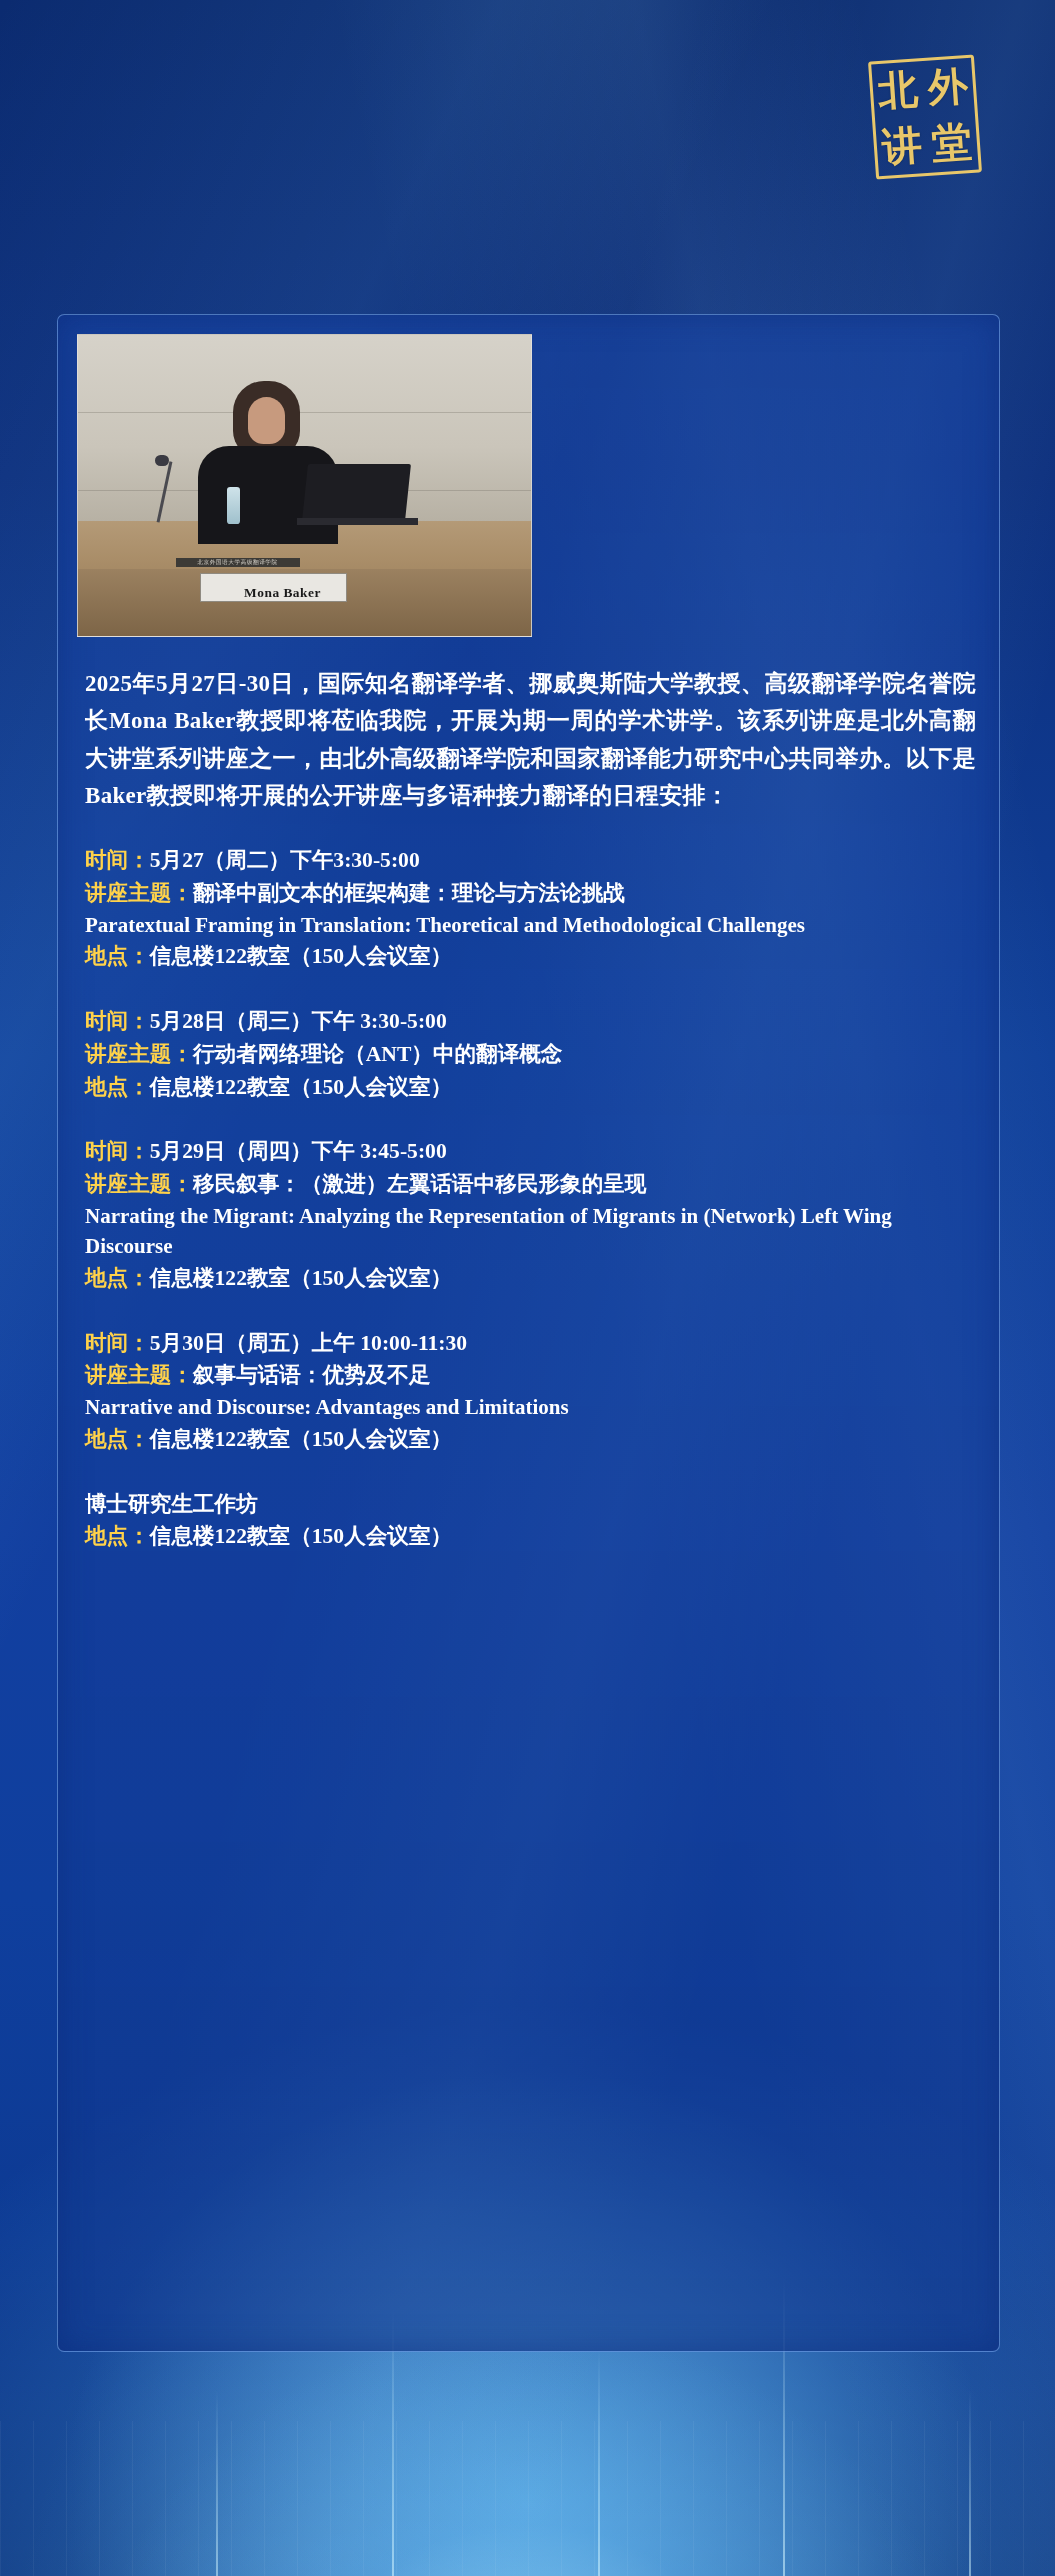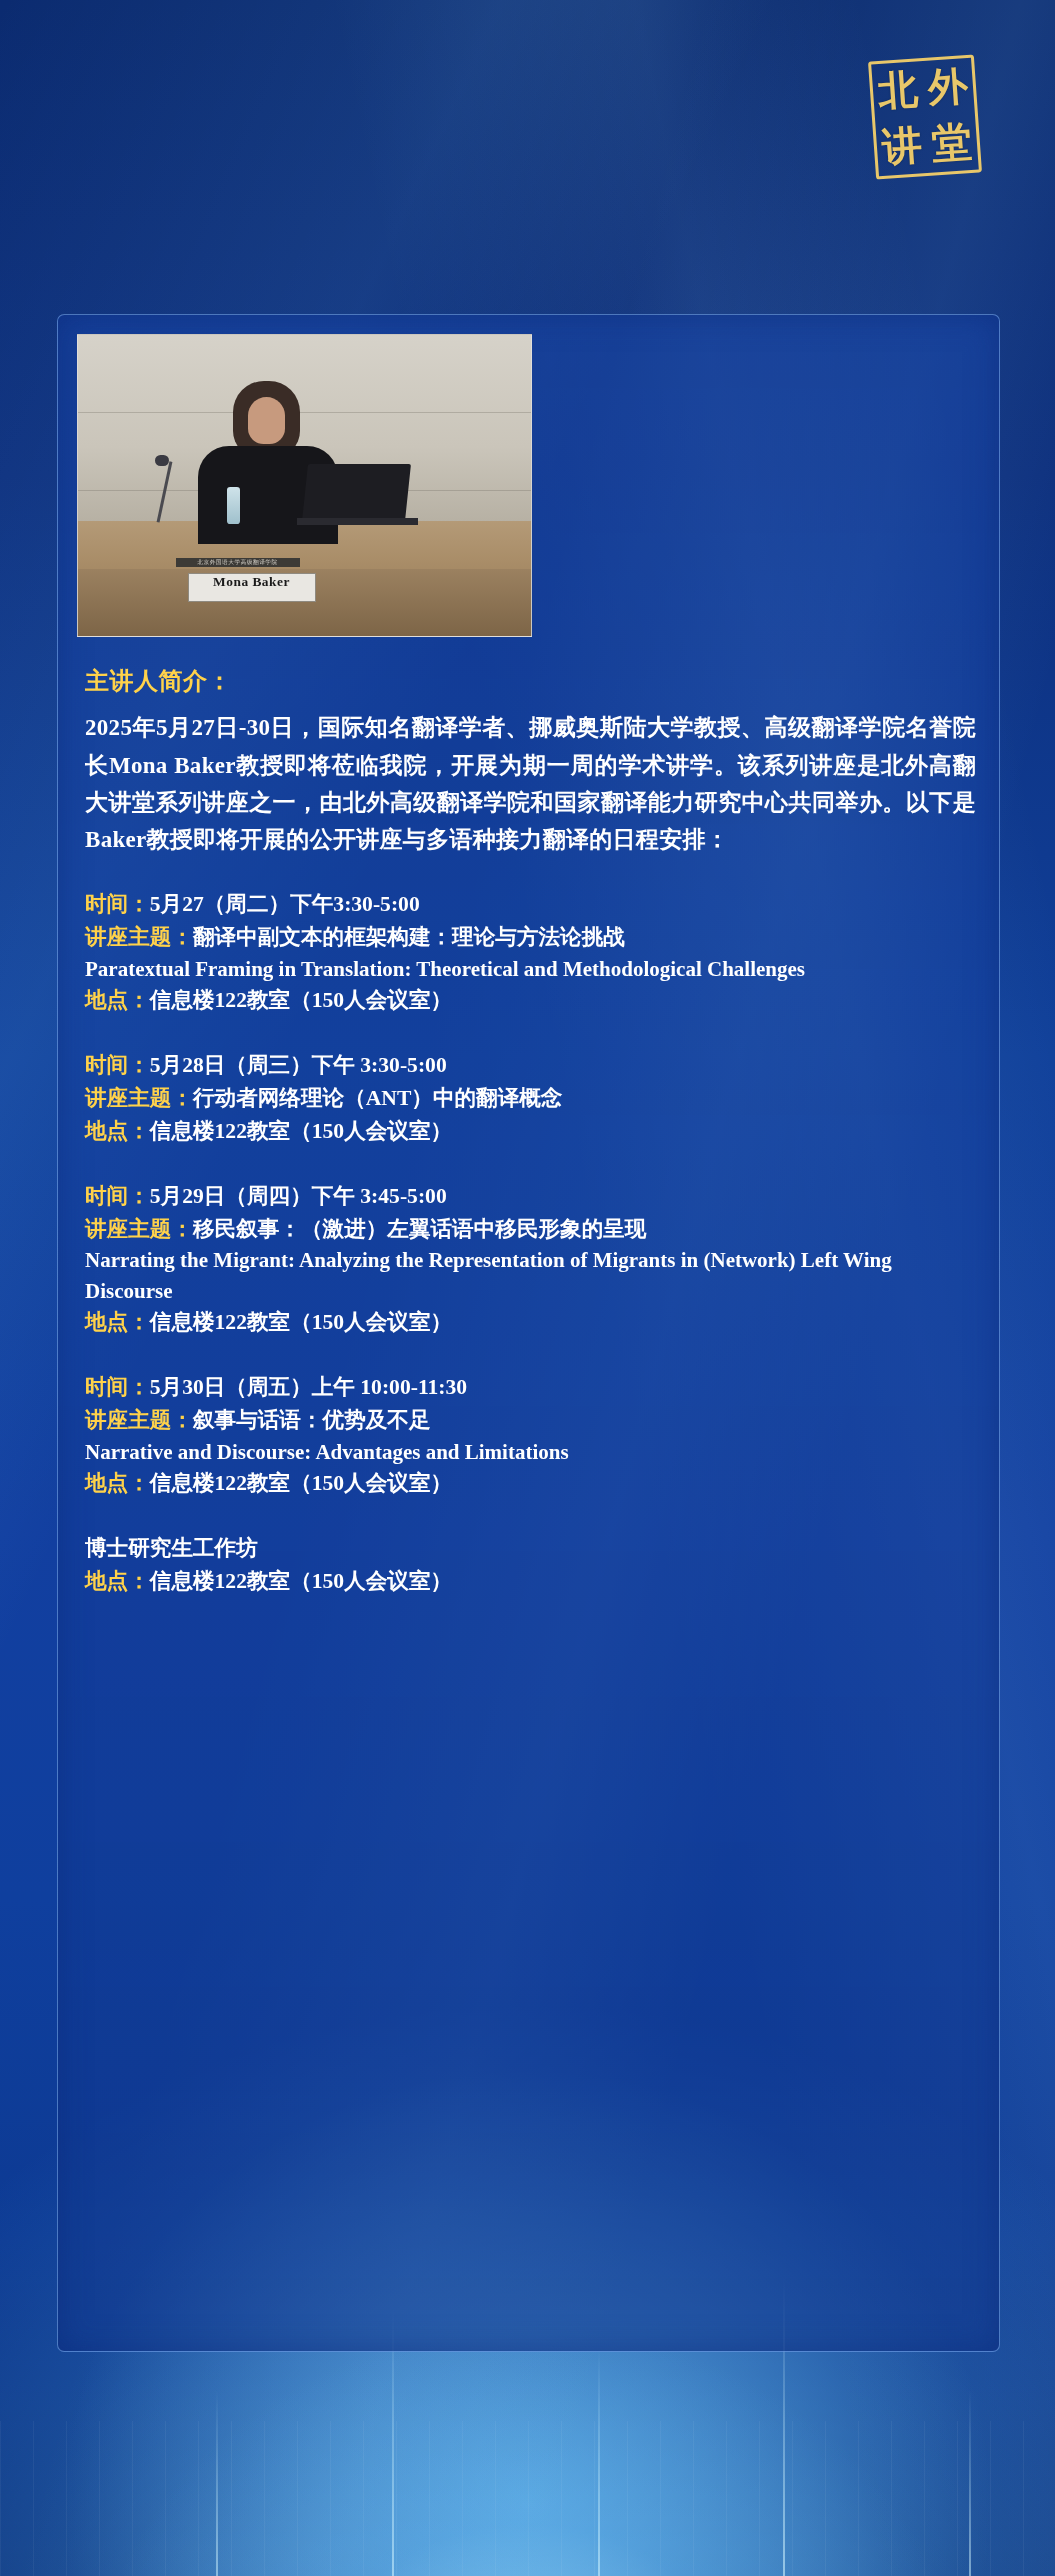--- a/index.html
+++ b/index.html
@@ -149,23 +149,23 @@
   .ph-laptop { position:absolute; left:227px; top:129px; width:103px; height:57px;
              background:#1d1d22; border-radius:2.1px; transform: skewX(-6deg); }
   .ph-laptop-base { position:absolute; left:219px; top:183px; width:121px; height:7.2px;
              background:#2a2a30; }
   .ph-mic { position:absolute; left:85px; top:126px; width:3.1px; height:62px;
              background:#4a4a50; transform: rotate(12deg); }
   .ph-mic-head { position:absolute; left:77px; top:120px; width:14.4px; height:11.3px;
              background:#3a3a42; border-radius:7.2px; }
   .ph-bottle { position:absolute; left:149px; top:152px; width:13.4px; height:37px;
              background:linear-gradient(180deg,#cfe3ea,#9fc0cc); border-radius:3.1px; }
-  .ph-nameplate { position:absolute; left:110px; top:238px; width:126px; height:27px;
+  .ph-nameplate { position:absolute; left:122px; top:238px; width:126px; height:27px;
              background:#e9e7e2; border:1px solid #8f8a80; display:flex;
-             align-items:flex-start; justify-content:center; }
+             align-items:flex-end; justify-content:center;padding-left:19px; }
   .ph-nameplate span { font-family:"Liberation Serif", serif; font-weight:bold;
              font-size:13.4px; color:#1a1a1a; letter-spacing:0.5px; }
   .ph-smallplate { position:absolute; left:98px; top:223px; width:124px; height:9.3px;
              background:#3c3a36; }
   .ph-smallplate span { display:block; text-align:center; font-size:5.7px; color:#dad6ce;
              font-family:"Liberation Sans", sans-serif; line-height:9.3px; letter-spacing:0.5px;}
 
   
   .content {
     position: absolute;
@@ -250,21 +250,20 @@
     <div class="ph-smallplate">
       <span>北京外国语大学高级翻译学院</span>
     </div>
     <div class="ph-nameplate">
       <span>Mona Baker</span>
     </div>
   </div>
 
   <div class="content">
 
-    <div class="sec-head">主讲人简介：</div>
     <div class="intro">2025年5月27日-30日，国际知名翻译学者、挪威奥斯陆大学教授、高级翻译学院名誉院长Mona Baker教授即将莅临我院，开展为期一周的学术讲学。该系列讲座是北外高翻大讲堂系列讲座之一，由北外高级翻译学院和国家翻译能力研究中心共同举办。以下是Baker教授即将开展的公开讲座与多语种接力翻译的日程安排：</div>
 
     <div class="schedule">
 
       <div class="event">
         <div class="row">
           <span class="lbl">时间：</span><span class="val">5月27（周二）下午3:30-5:00</span>
         </div>
         <div class="row">
           <span class="lbl">讲座主题：</span><span class="val">翻译中副文本的框架构建：理论与方法论挑战</span>

